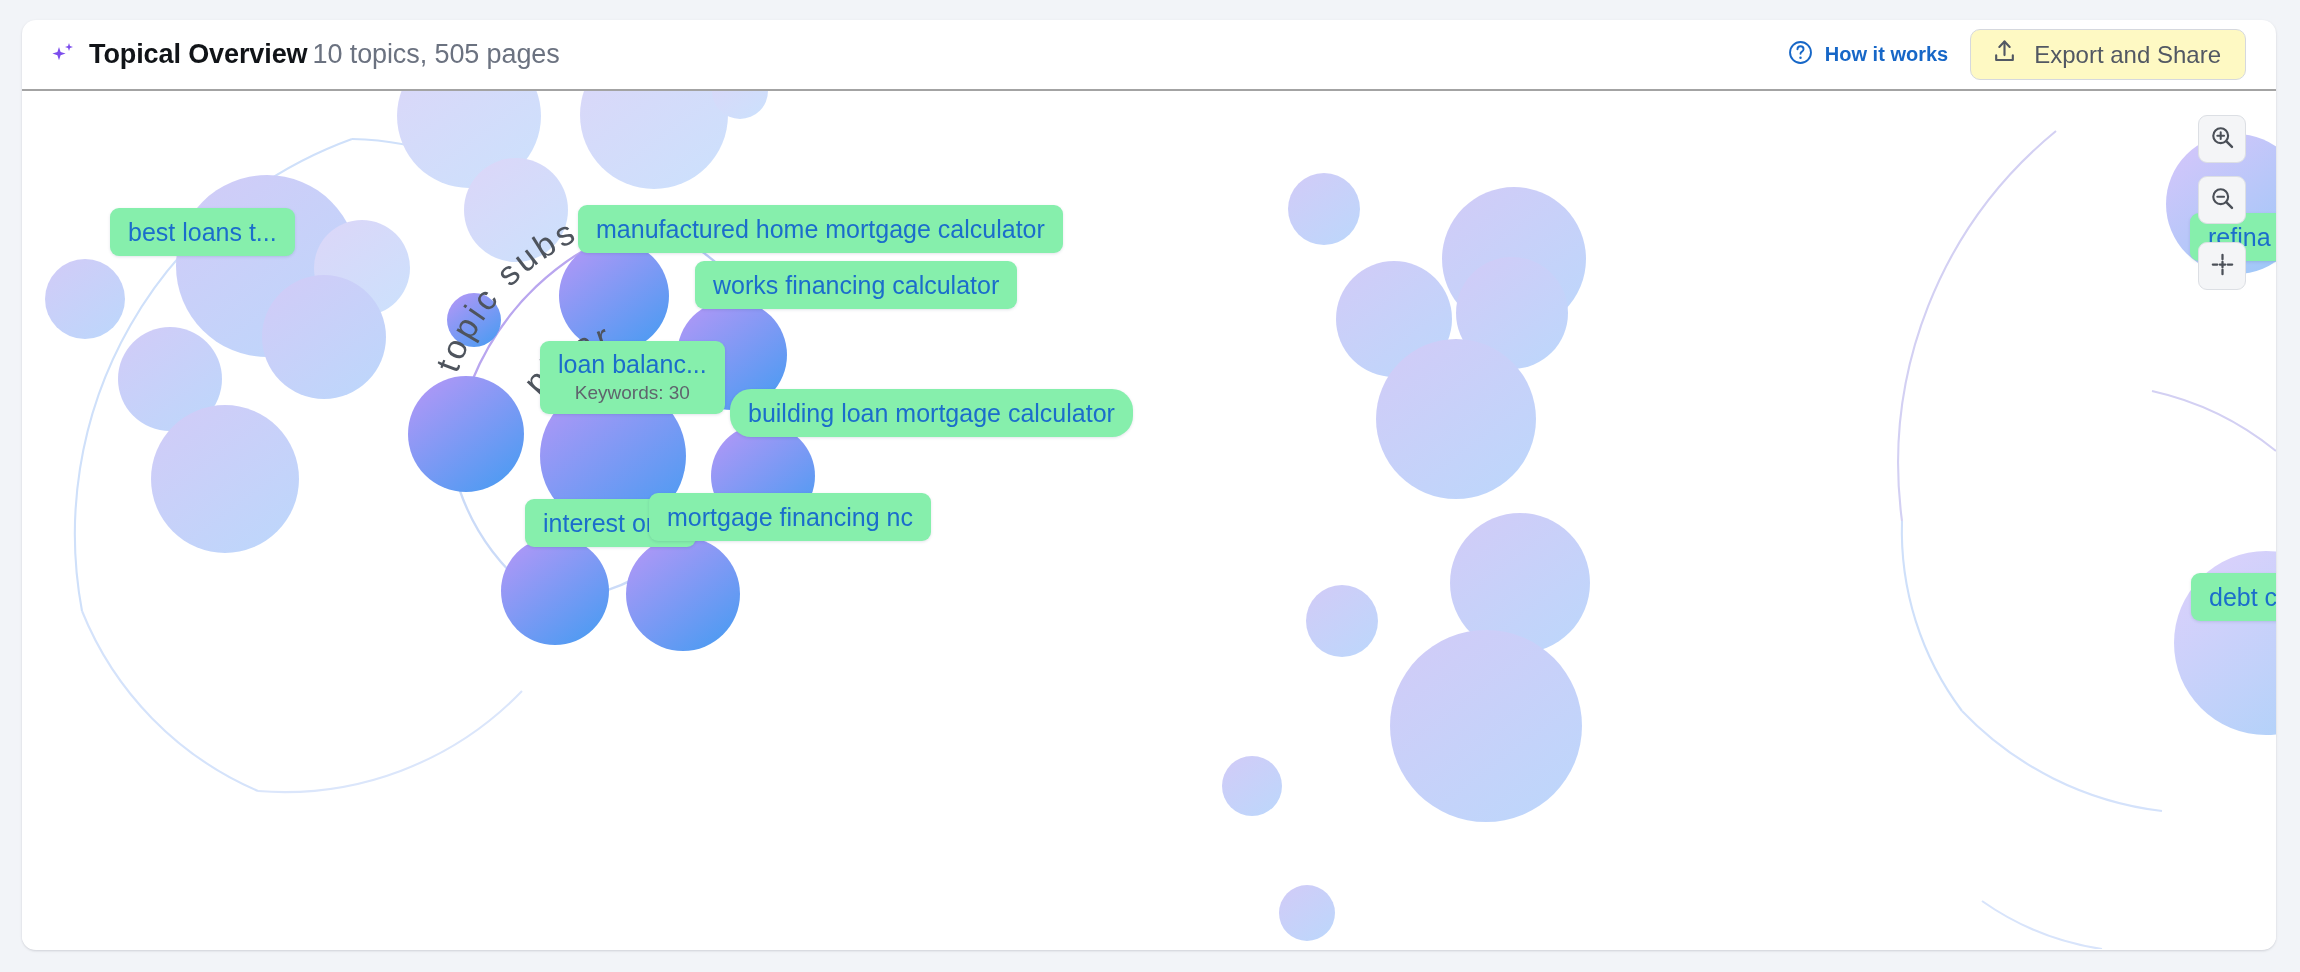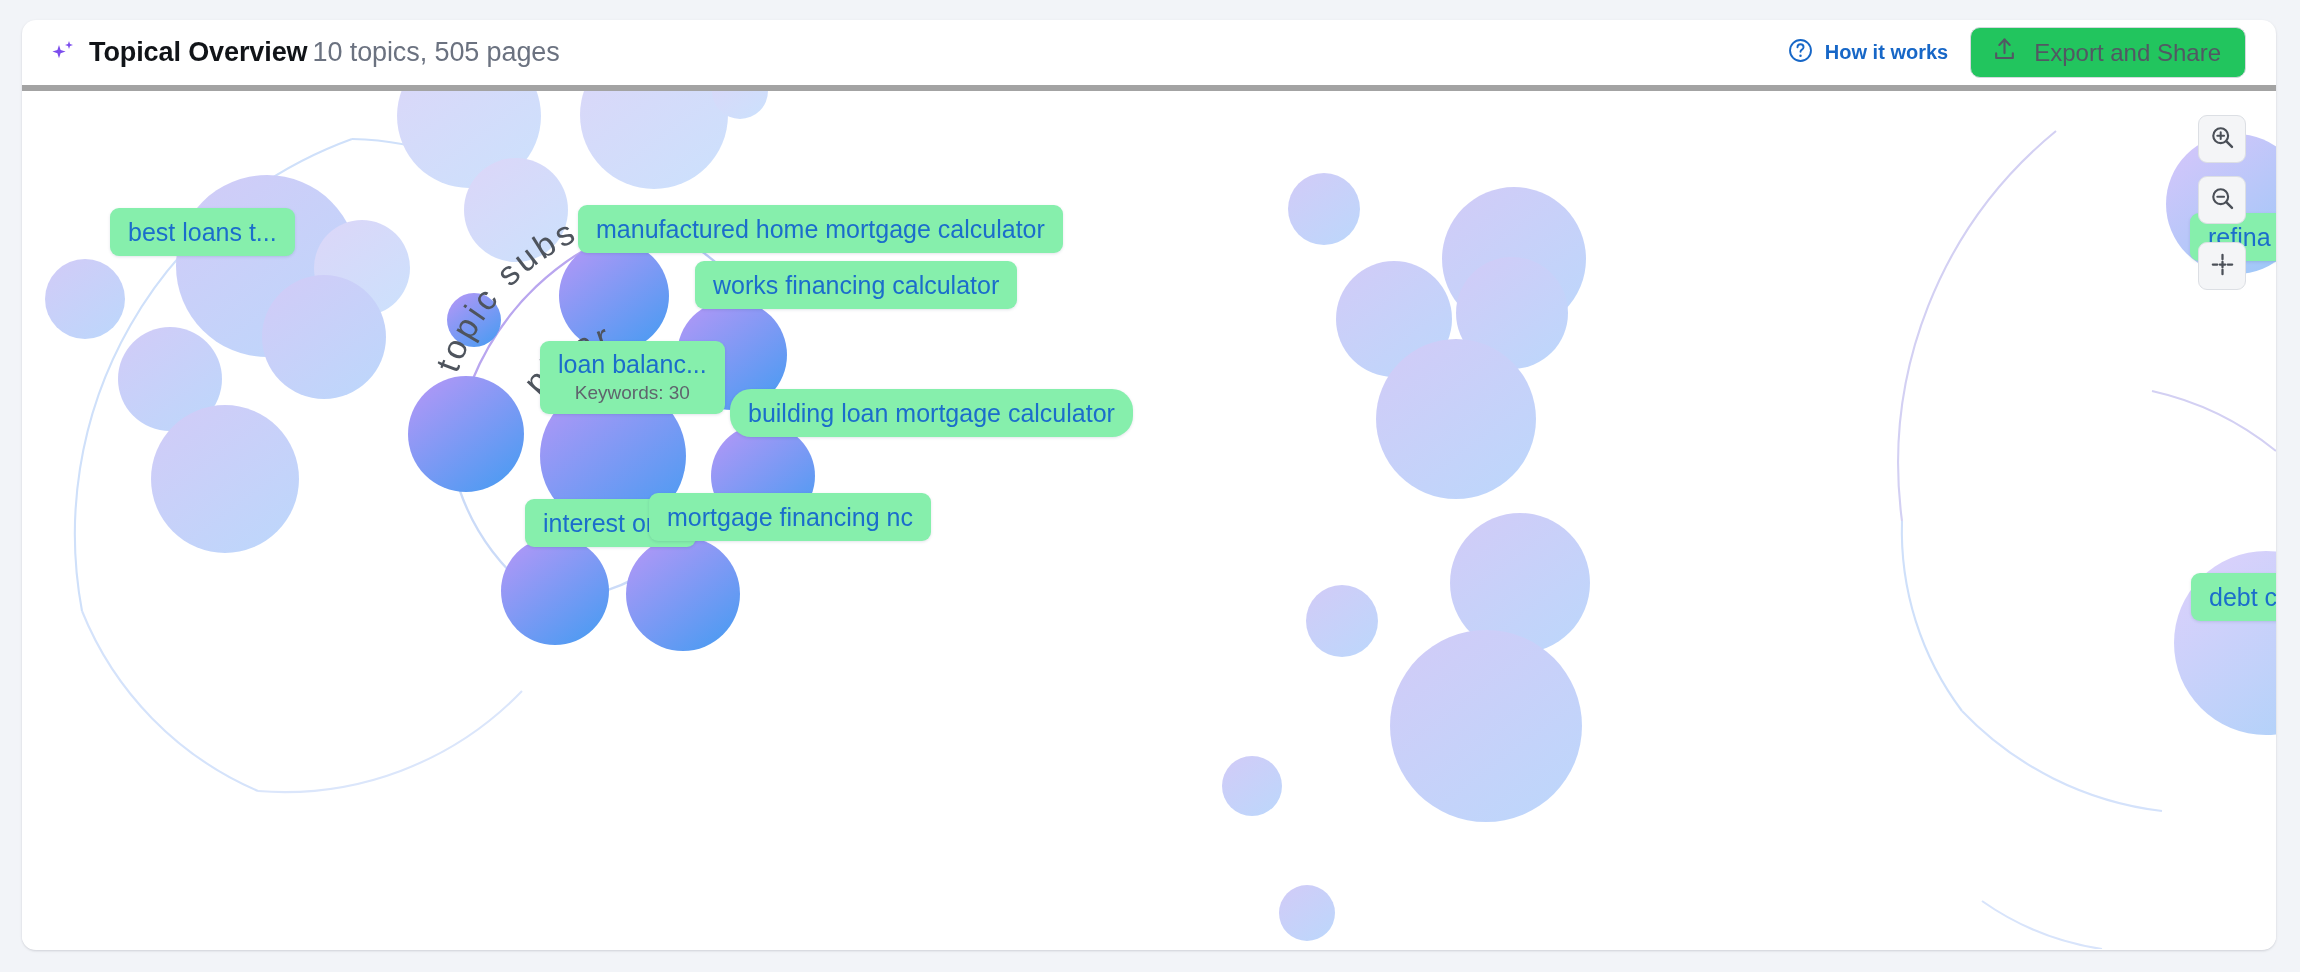--- a/index.html
+++ b/index.html
@@ -22,21 +22,21 @@
     background: #ffffff;
     border-radius: 14px;
     box-shadow: 0 1px 3px rgba(16,24,40,.10), 0 1px 2px rgba(16,24,40,.06);
     overflow: hidden;
   }
 
   
   .card-header {
     position: relative;
     height: 71px;
-    border-bottom: 6px solid #a3a3a3;
+    border-bottom: 2px solid #a3a3a3;
     box-sizing: border-box;
     display: flex;
     align-items: center;
     padding: 0 30px 0 26px;
   }
   .header-left {
     display: flex;
     align-items: center;
     gap: 11px;
   }
@@ -70,21 +70,21 @@
     font-size: 20px;
     font-weight: bold;
     cursor: pointer;
     white-space: nowrap;
   }
   .export-btn {
     display: flex;
     align-items: center;
     gap: 16px;
     border: 1px solid #d5d8de;
-    background: #22c55e;
+    background: #fef9c3;
     border-radius: 10px;
     height: 51px;
     padding: 0 24px 0 20px;
     color: #525863;
     font-size: 24px;
     cursor: pointer;
     white-space: nowrap;
     box-sizing: border-box;
   }
 

